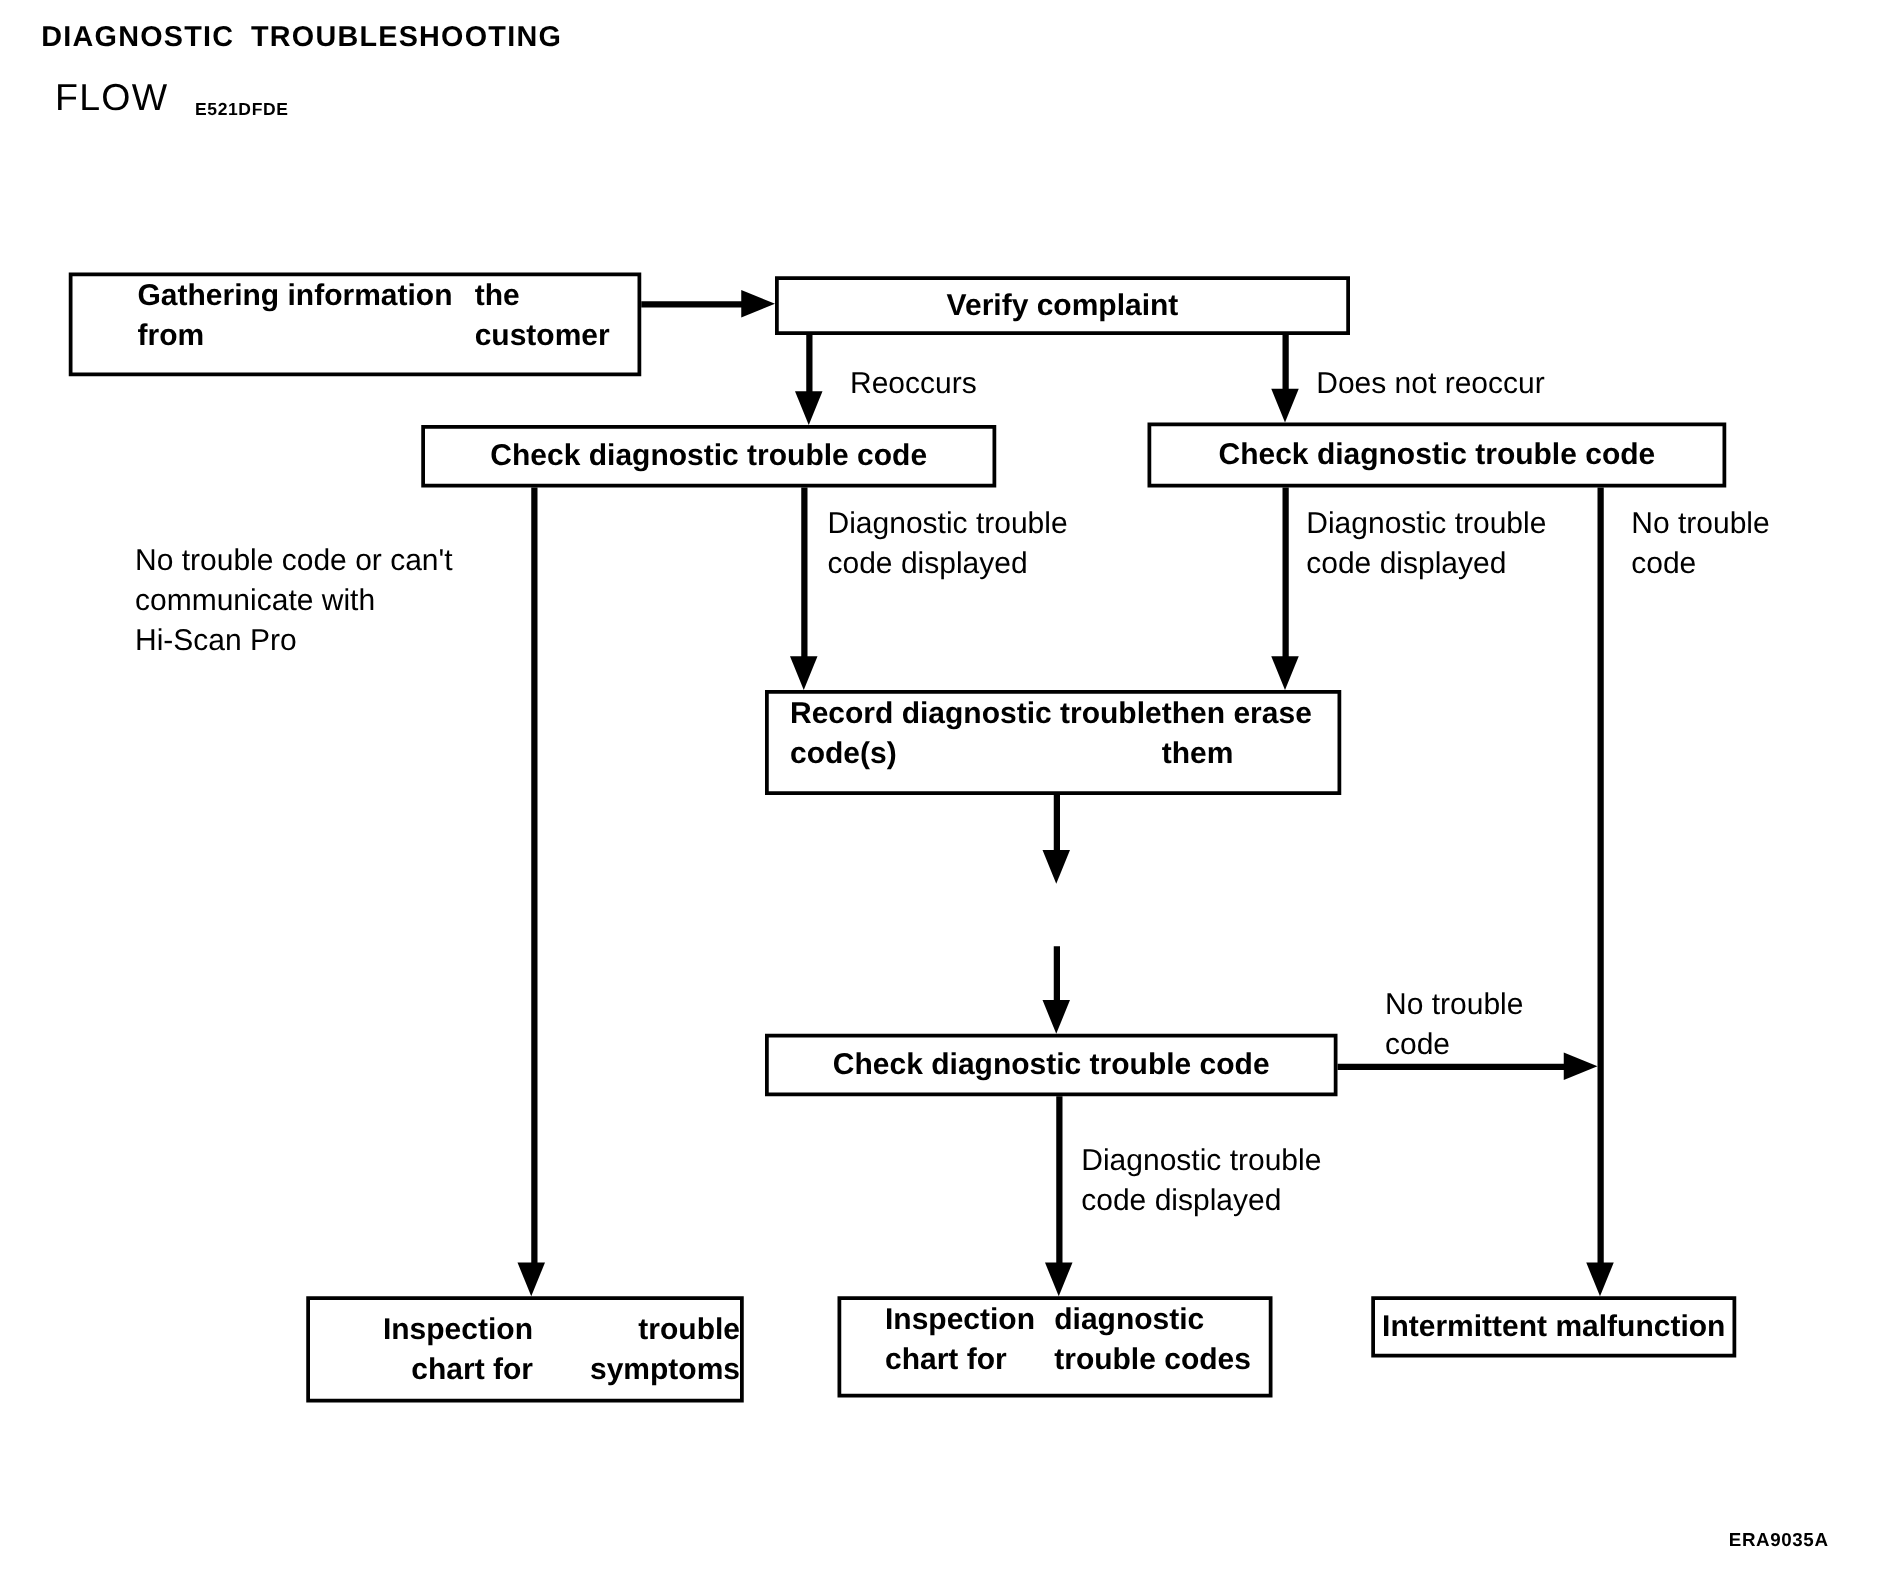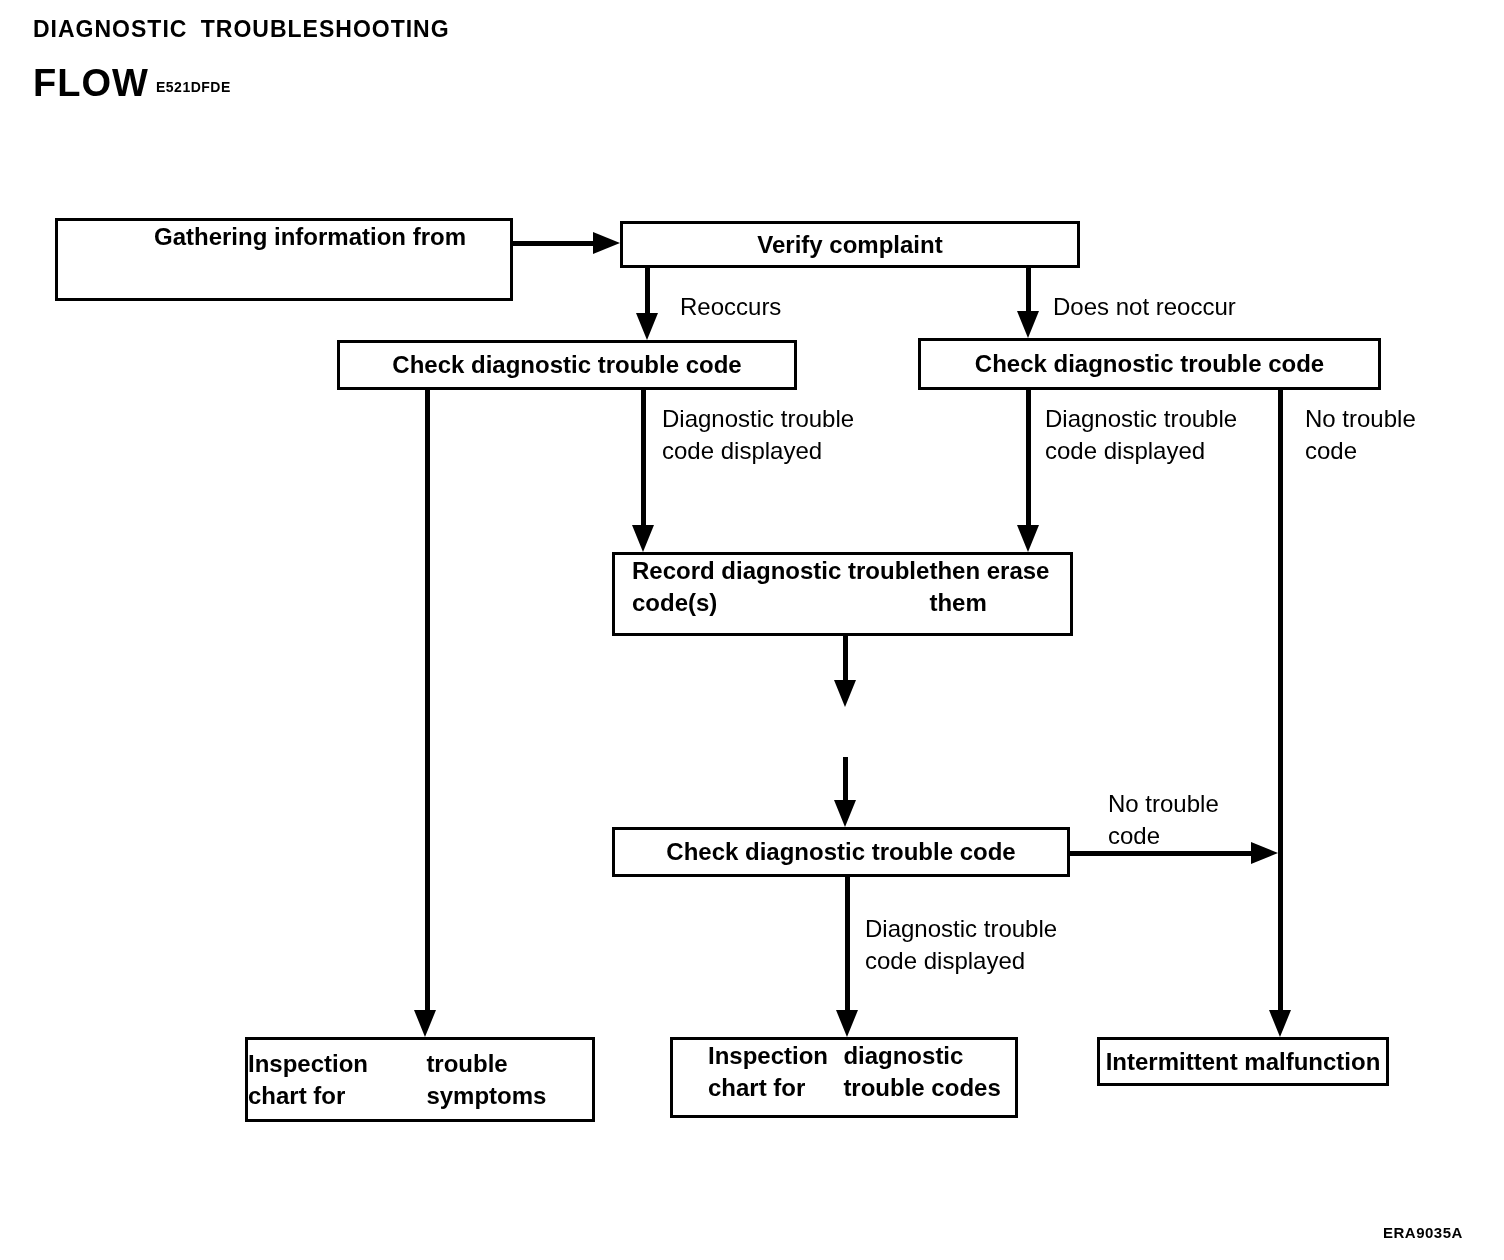--- a/index.html
+++ b/index.html
@@ -11,22 +11,22 @@
     font-family: "Liberation Sans", sans-serif;
     color: #000000;
     overflow: hidden;
   }
   .title1 {
     position: absolute; left: 33px; top: 16px;
     font-size: 23px; font-weight: bold; letter-spacing: 1px;
     word-spacing: 6px;
   }
   .title2 {
-    position: absolute; left: 33px; top: 62px;
-    font-size: 38px; font-weight: bold; letter-spacing: 1px;
+    position: absolute; left: 44px; top: 62px;
+    font-size: 30px; font-weight: normal; letter-spacing: 1px;
   }
   .title-code {
     position: absolute; left: 156px; top: 79px;
     font-size: 14px; font-weight: bold; letter-spacing: 0.5px;
   }
   .fig-code {
     position: absolute; left: 1383px; top: 1224px;
     font-size: 15px; font-weight: bold; letter-spacing: 0.5px;
   }
   .node {
@@ -34,21 +34,21 @@
     border: 3px solid #000;
     background: #fff;
     box-sizing: border-box;
     font-size: 24px;
     line-height: 32px;
     display: flex;
     flex-direction: row;
     justify-content: center;
     font-weight: bold;
   }
-  .node.center { align-items: center; text-align: left; }
+  .node.center { align-items: center; text-align: right; }
   .node .ln { display: block; }
   .vline { position: absolute; width: 5px; background: #000; }
   .hline { position: absolute; height: 5px; background: #000; }
   .ah-down {
     position: absolute; width: 0; height: 0;
     border-left: 11px solid transparent;
     border-right: 11px solid transparent;
     border-top: 27px solid #000;
   }
   .ah-right {
@@ -68,20 +68,21 @@
 <body>
 
 <div id="page">
 
   <div class="title1">DIAGNOSTIC TROUBLESHOOTING</div>
   <div class="title2">FLOW</div>
   <div class="title-code">E521DFDE</div>
 
   <div class="node" style="left:55px; top:218px; width:458px; height:83px; padding-left:52px;">
     <span class="ln">Gathering information from</span>
+    <span class="ln">the customer</span>
   </div>
 
   <div class="node center" style="left:620px; top:221px; width:460px; height:47px;">
     <span class="ln">Verify complaint</span>
   </div>
 
   <div class="node center" style="left:337px; top:340px; width:460px; height:50px;">
     <span class="ln">Check diagnostic trouble code</span>
   </div>
 
@@ -142,20 +143,25 @@
 
   <div class="hline" style="left:1070px; top:851px; width:185px;"></div>
   <div class="ah-right" style="left:1251px; top:842px;"></div>
 
   <div class="vline" style="left:845px; top:877px; height:138px;"></div>
   <div class="ah-down" style="left:836px; top:1010px;"></div>
 
   <div class="elabel" style="left:680px; top:291px;">Reoccurs</div>
   <div class="elabel" style="left:1053px; top:291px;">Does not reoccur</div>
 
+  <div class="elabel" style="left:108px; top:433px;">
+    <span class="ln" style="display:block;">No trouble code or can't</span>
+    <span class="ln" style="display:block;">communicate with</span>
+    <span class="ln" style="display:block;">Hi-Scan Pro</span>
+  </div>
 
   <div class="elabel" style="left:662px; top:403px;">
     <span class="ln" style="display:block;">Diagnostic trouble</span>
     <span class="ln" style="display:block;">code displayed</span>
   </div>
 
   <div class="elabel" style="left:1045px; top:403px;">
     <span class="ln" style="display:block;">Diagnostic trouble</span>
     <span class="ln" style="display:block;">code displayed</span>
   </div>

